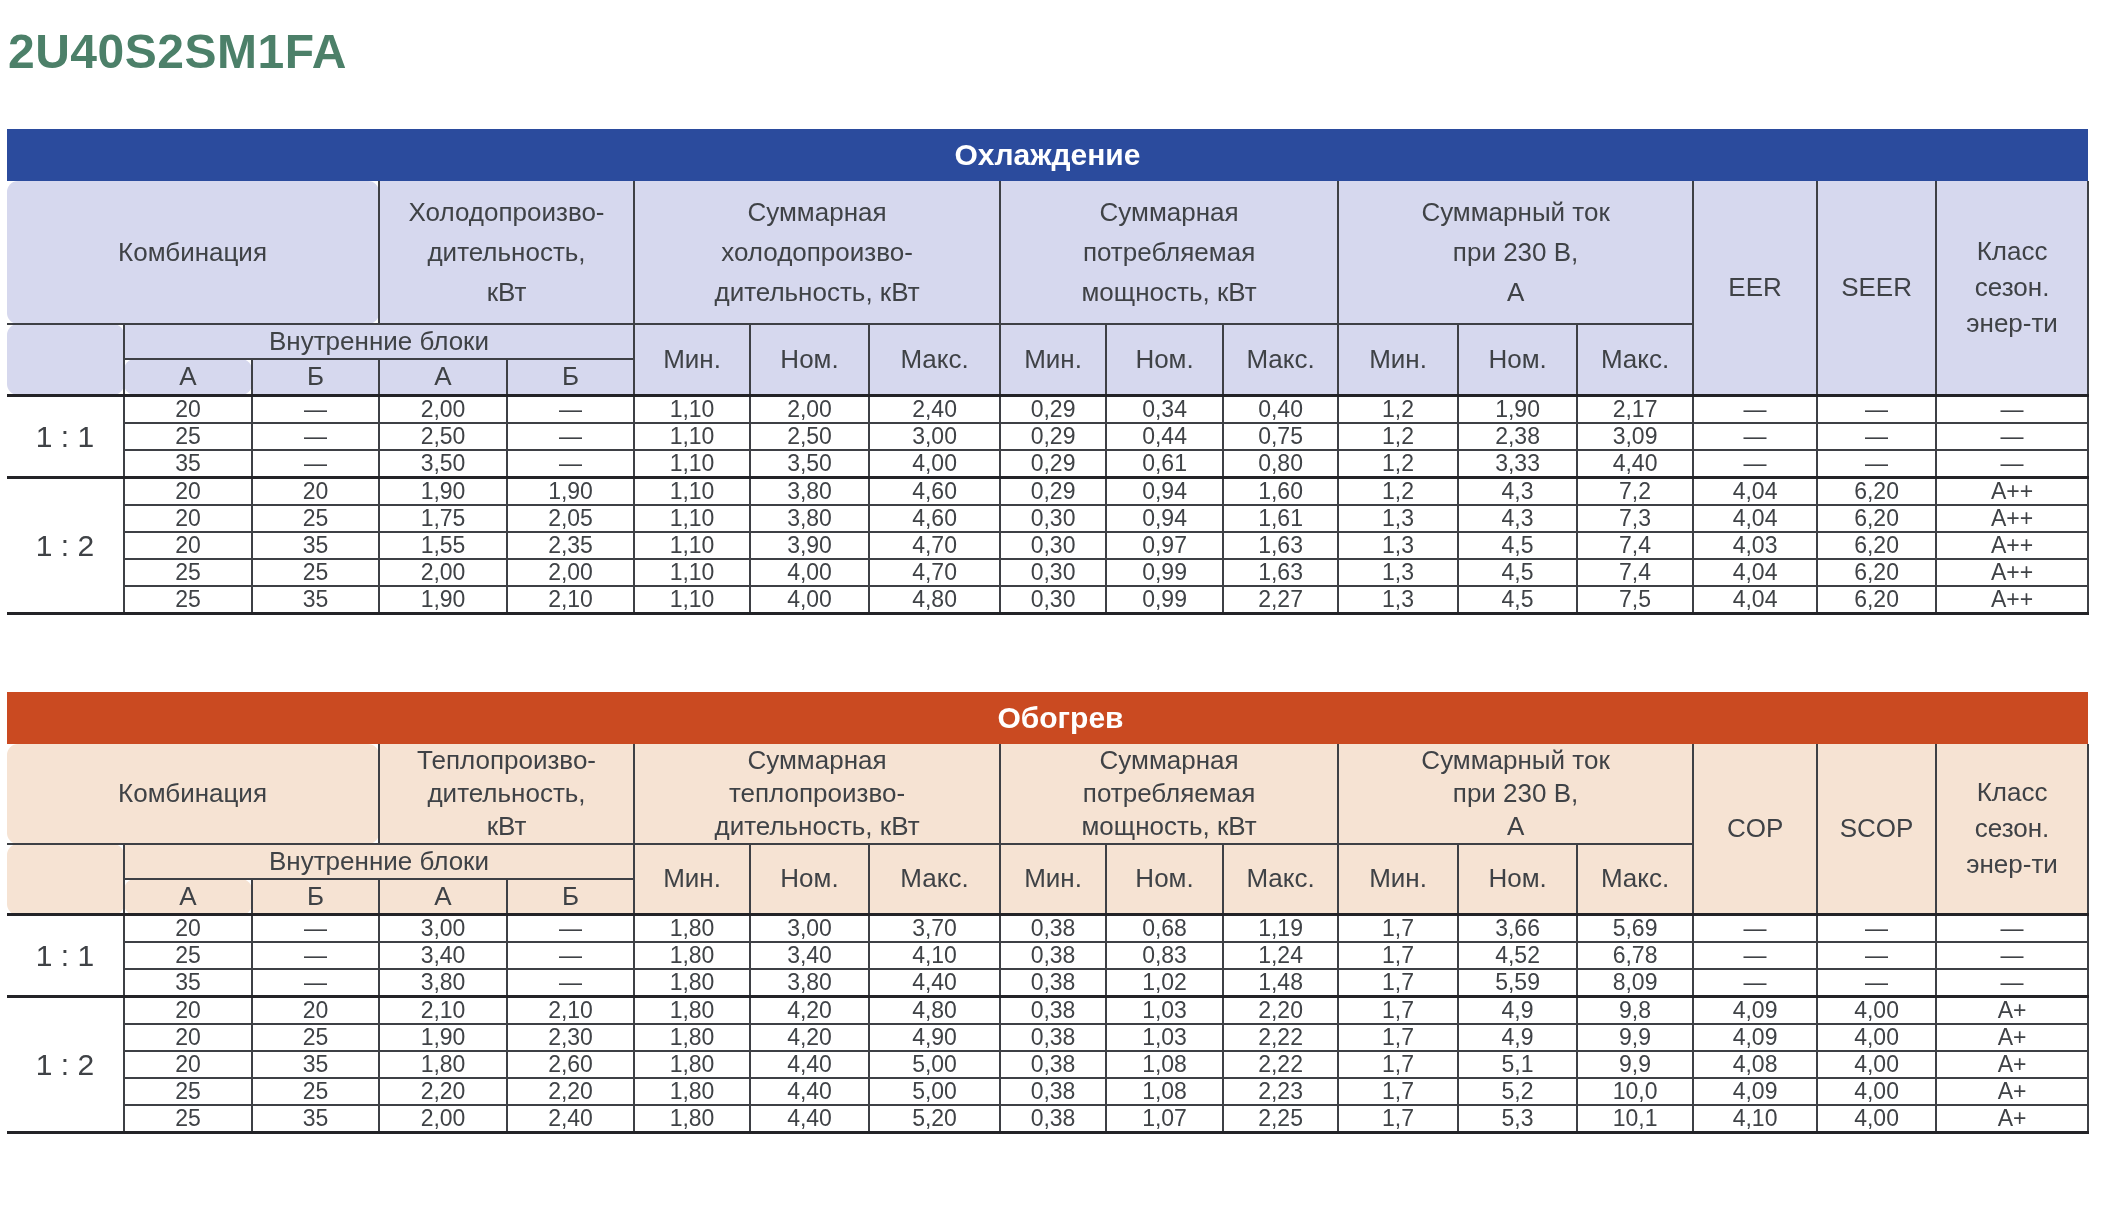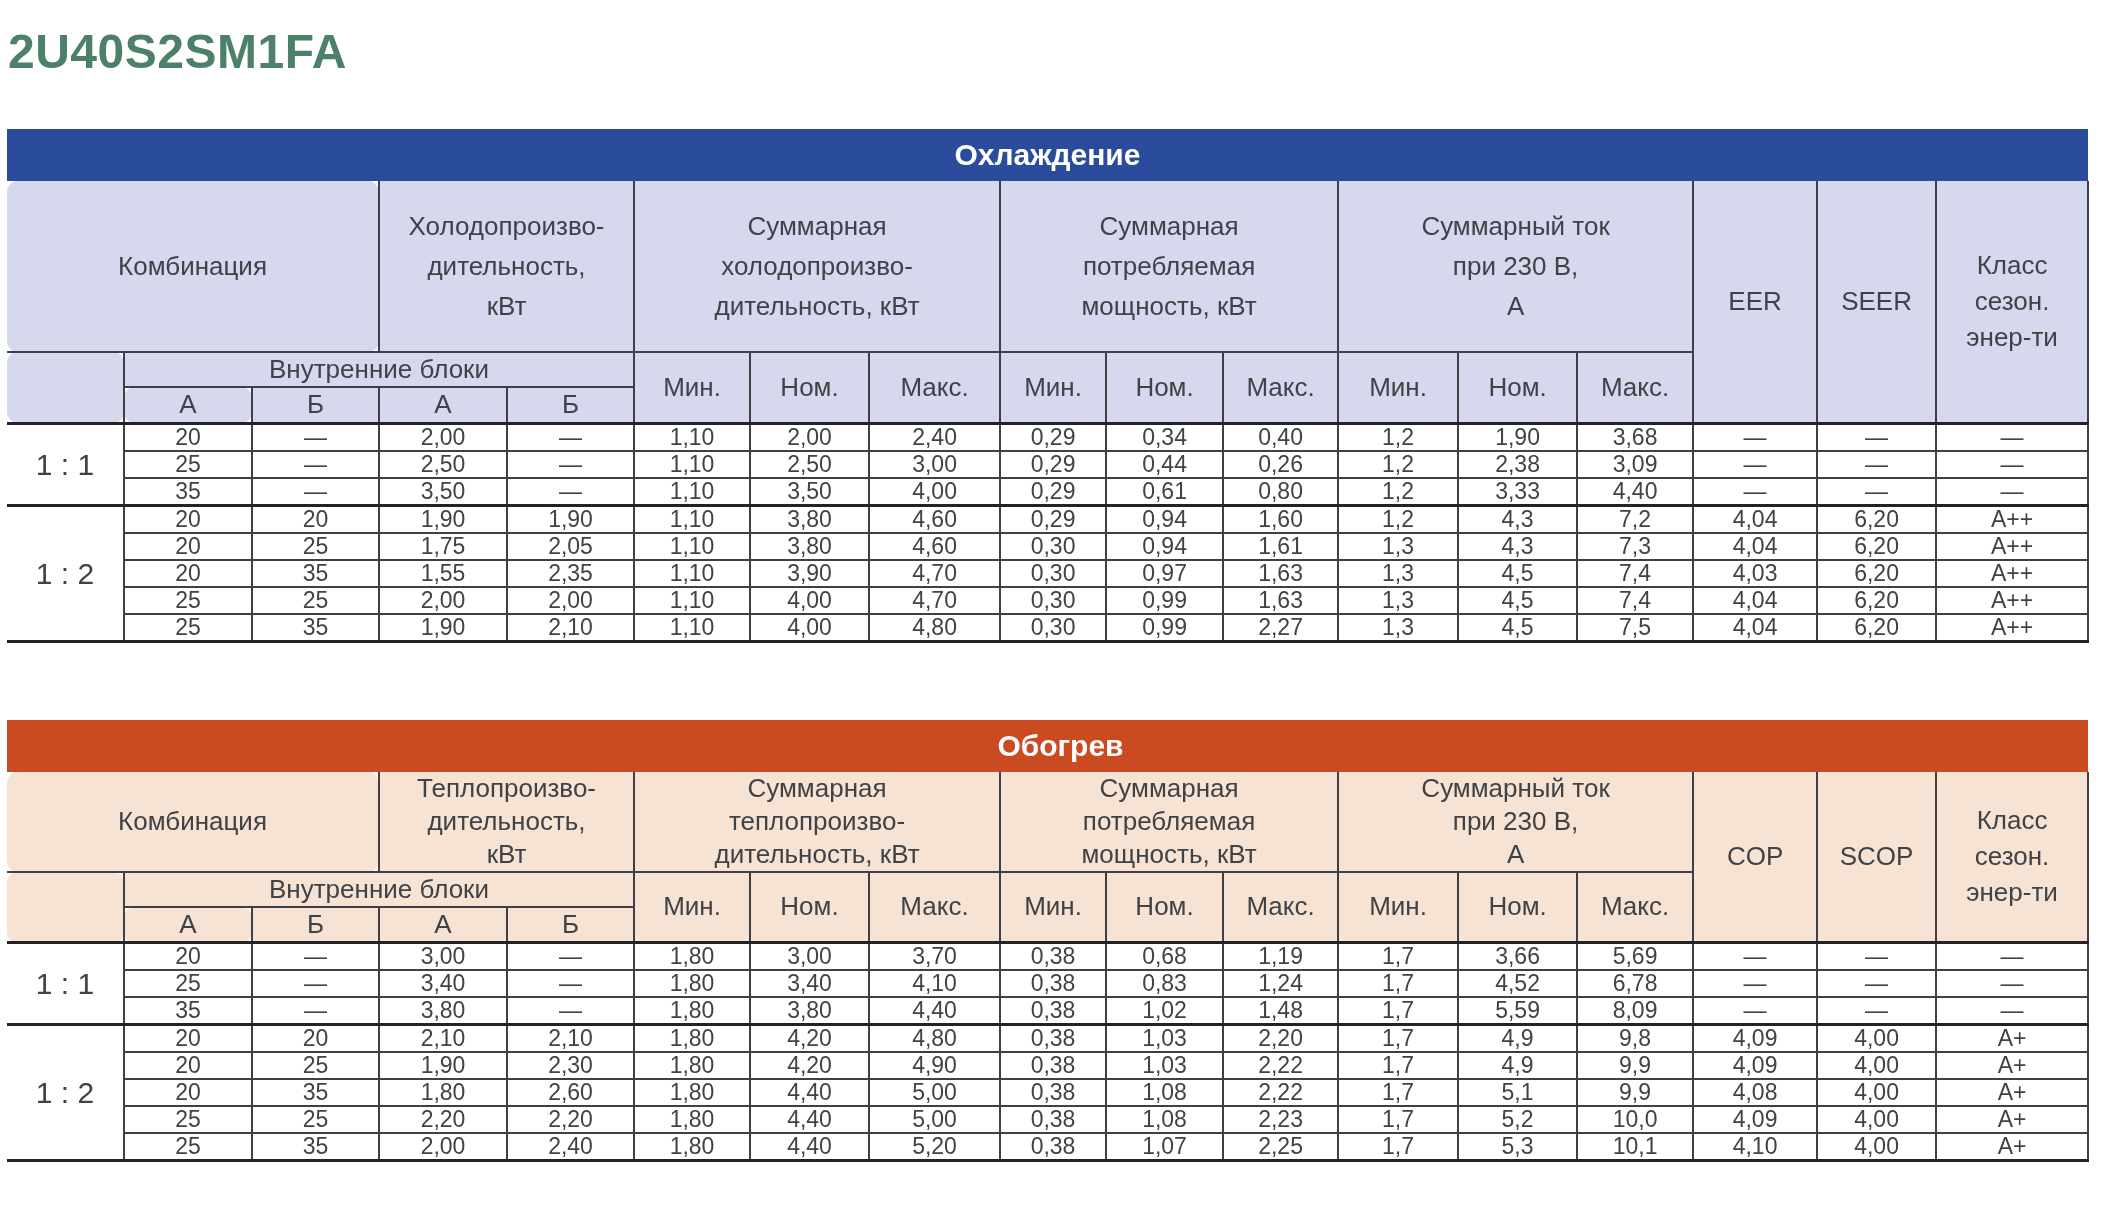--- a/index.html
+++ b/index.html
@@ -46,21 +46,21 @@
   }
   thead{border-bottom:3px solid var(--line-thick);}
   thead tr.r1 th{border-top:none;}
   th:first-child,td.ratio{border-left:none;border-radius:11px;}
   th:last-child,tbody tr td:last-child{border-right:2px solid var(--line);}
   .t-cooling th{background:var(--cooling-header-bg);}
   .t-heating th{background:var(--heating-header-bg);}
   tr.r1 th{
     font-size:26px;line-height:40px;white-space:pre-line;
   }
-  .t-cooling tr.r1 th{height:171px;}
+  .t-cooling tr.r1 th{height:143px;}
   .t-heating tr.r1 th{height:98px;}
   .t-heating tr.r1 th{line-height:33px;}
   tr.r1 th.span-rows{line-height:36px;}
   tr.r2 th{height:35px;font-size:26px;}
   tr.r3 th{height:36px;font-size:26px;}
   th.mid{font-size:26px;}
   tbody td{
     height:27px;font-size:23px;line-height:25px;background:#ffffff;
   }
   tbody td.ratio{font-size:30px;}
@@ -142,36 +142,36 @@
           <td>2,00</td>
           <td>—</td>
           <td>1,10</td>
           <td>2,00</td>
           <td>2,40</td>
           <td>0,29</td>
           <td>0,34</td>
           <td>0,40</td>
           <td>1,2</td>
           <td>1,90</td>
-          <td>3,68</td>
+          <td>2,17</td>
           <td>—</td>
           <td>—</td>
           <td>—</td>
         </tr>
         <tr>
           <td>25</td>
           <td>—</td>
           <td>2,50</td>
           <td>—</td>
           <td>1,10</td>
           <td>2,50</td>
           <td>3,00</td>
           <td>0,29</td>
           <td>0,44</td>
-          <td>0,26</td>
+          <td>0,75</td>
           <td>1,2</td>
           <td>2,38</td>
           <td>3,09</td>
           <td>—</td>
           <td>—</td>
           <td>—</td>
         </tr>
         <tr>
           <td>35</td>
           <td>—</td>

